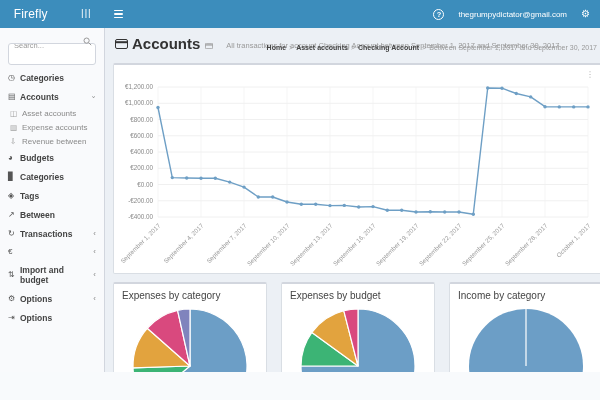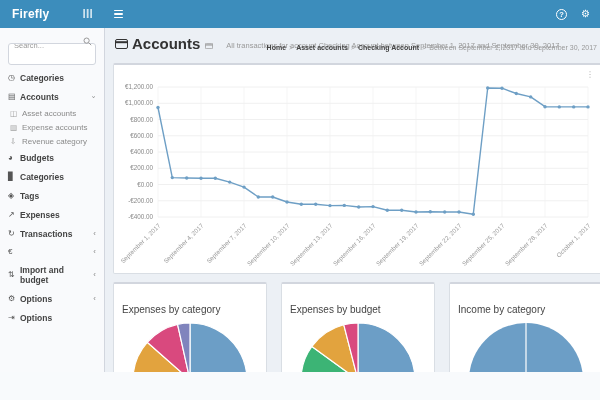--- a/index.html
+++ b/index.html
@@ -4,22 +4,22 @@
 <style>
   * { margin:0; padding:0; box-sizing:border-box; }
   html,body { width:600px; height:400px; overflow:hidden; }
   body { font-family:"Liberation Sans", sans-serif; background:#f8fafc; }
 
   .app { width:600px; height:372px; overflow:hidden; background:#ecf0f5; position:relative; }
 
   
   .navbar { height:28px; background:#3c8dbc; display:flex; align-items:center; position:relative; z-index:5; }
   .brand { width:105px; text-align:center; color:#fff; font-size:12px; letter-spacing:.2px; }
-  .brand b { font-weight:700; }
-  .brand span { font-weight:700; color:rgba(255,255,255,.75);margin-left:33px; }
+  .brand b { font-weight:400; }
+  .brand span { font-weight:400; color:rgba(255,255,255,.75);margin-left:33px; }
   .nav-toggle { width:26px; height:28px; display:flex; flex-direction:column; justify-content:center; align-items:center; gap:2px; cursor:pointer; }
   .nav-toggle i { display:block; width:9px; height:1.5px; background:#fff; border-radius:1px; }
   .nav-right { margin-left:auto; display:flex; align-items:center; gap:14px; padding-right:10px; color:#fff; font-size:8px; }
   .help-circle { width:11px; height:11px; border:1px solid #fff; border-radius:50%; font-size:7.5px; display:flex; align-items:center; justify-content:center; font-weight:700; cursor:pointer; }
   .gear { font-size:10px; cursor:pointer; line-height:1; }
   .nav-text { cursor:pointer; white-space:nowrap; }
 
   
   .main-row { display:flex; height:344px; }
   .sidebar { width:105px; background:#f9fafc; border-right:1px solid #d2d6de; flex:none; }
@@ -48,38 +48,39 @@
   .breadcrumb li + li::before { content:">"; color:#999; font-weight:400; margin:0 3px; }
   .breadcrumb li.active { color:#999; font-weight:400; cursor:default; }
 
   
   .panel { background:#fff; border:1px solid #d9dee4; border-top:2px solid #d2d6de; border-radius:2px; }
   .panel-title { font-size:9.5px; color:#444; padding:6px 8px 2px 8px; display:flex; }
   .kebab { margin-left:auto; color:#aaa; font-size:8px; cursor:pointer; line-height:1; }
   .panel-chart { height:211px; margin-bottom:8px; }
   .small-row { display:flex; gap:14px; }
   .panel-small { flex:1; height:130px; overflow:hidden; }
-  .panel-small .panel-title { font-size:10px; padding:20px 8px 0 8px;text-align:center; }
+  .panel-small .panel-title { font-size:10px; padding:6px 8px 0 8px;text-align:center; }
   .pie-svg { display:block; margin-top:1px; cursor:default; }
   #line-chart { display:block; }
 </style>
 </head>
 <body>
 
 <div class="app">
 
   <div class="navbar">
     <div class="brand"><b>Firefly</b><span>III</span></div>
     <div class="nav-toggle">
       <i></i>
         <i></i>
         <i></i>
     </div>
     <div class="nav-right">
       <div class="help-circle">?</div>
+      <div class="nav-text">thegrumpydictator@gmail.com</div>
       <div class="gear">⚙</div>
     </div>
   </div>
 
   <div class="main-row">
 
     <div class="sidebar">
       <div class="search-wrap">
         <input class="search-input" placeholder="Search..." style="">
         <svg class="search-icon" width="9" height="9" viewBox="0 0 9 9">
@@ -100,37 +101,37 @@
         <li class="sub">
             <span class="mi">◫</span>
             <span>Asset accounts</span>
           </li>
         <li class="sub">
             <span class="mi">▥</span>
             <span>Expense accounts</span>
           </li>
         <li class="sub">
             <span class="mi">⇩</span>
-            <span>Revenue category</span>
+            <span>Revenue between</span>
           </li>
         <li>
             <span class="mi">◕</span>
             <span>Budgets</span>
           </li>
         <li>
             <span class="mi">▊</span>
             <span>Categories</span>
           </li>
         <li>
             <span class="mi">◈</span>
             <span>Tags</span>
           </li>
         <li>
             <span class="mi">↗</span>
-            <span>Expenses</span>
+            <span>Between</span>
           </li>
         <li>
             <span class="mi">↻</span>
             <span>Transactions</span>
             <span class="chev">‹</span>
           </li>
         <li>
             <span class="mi">€</span>
             <span class="chev">‹</span>
           </li>

